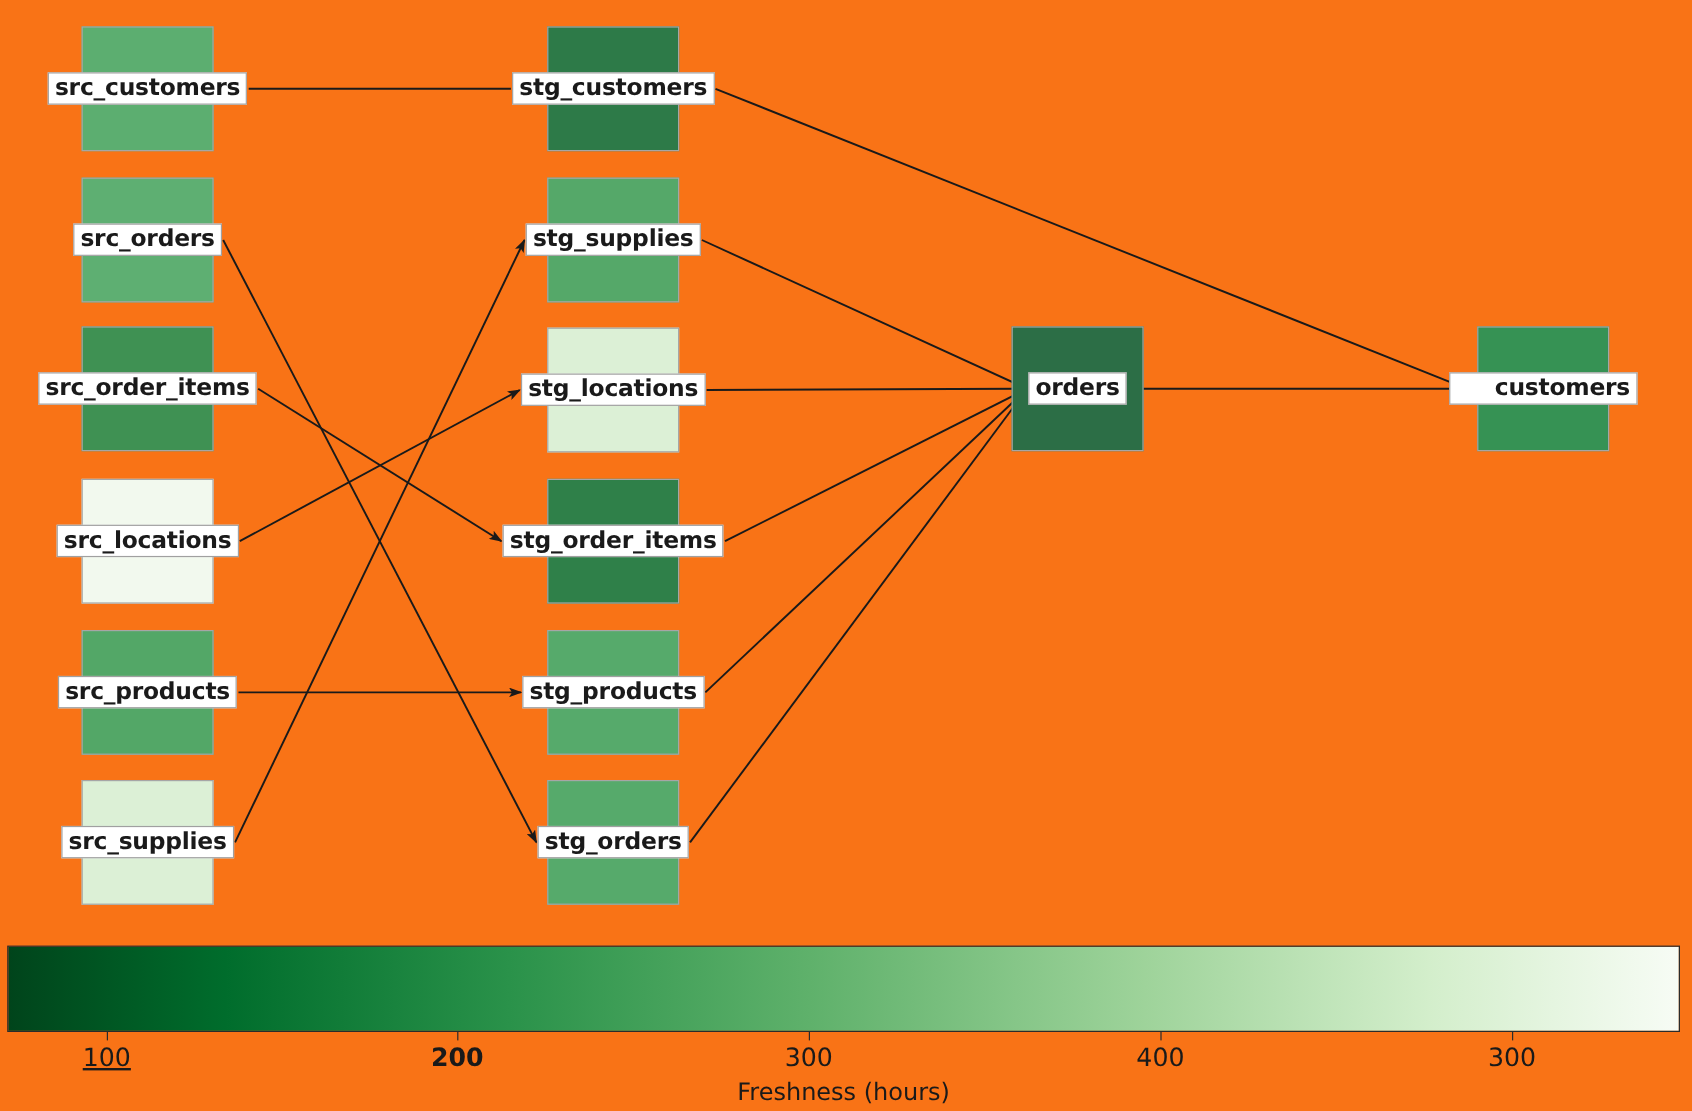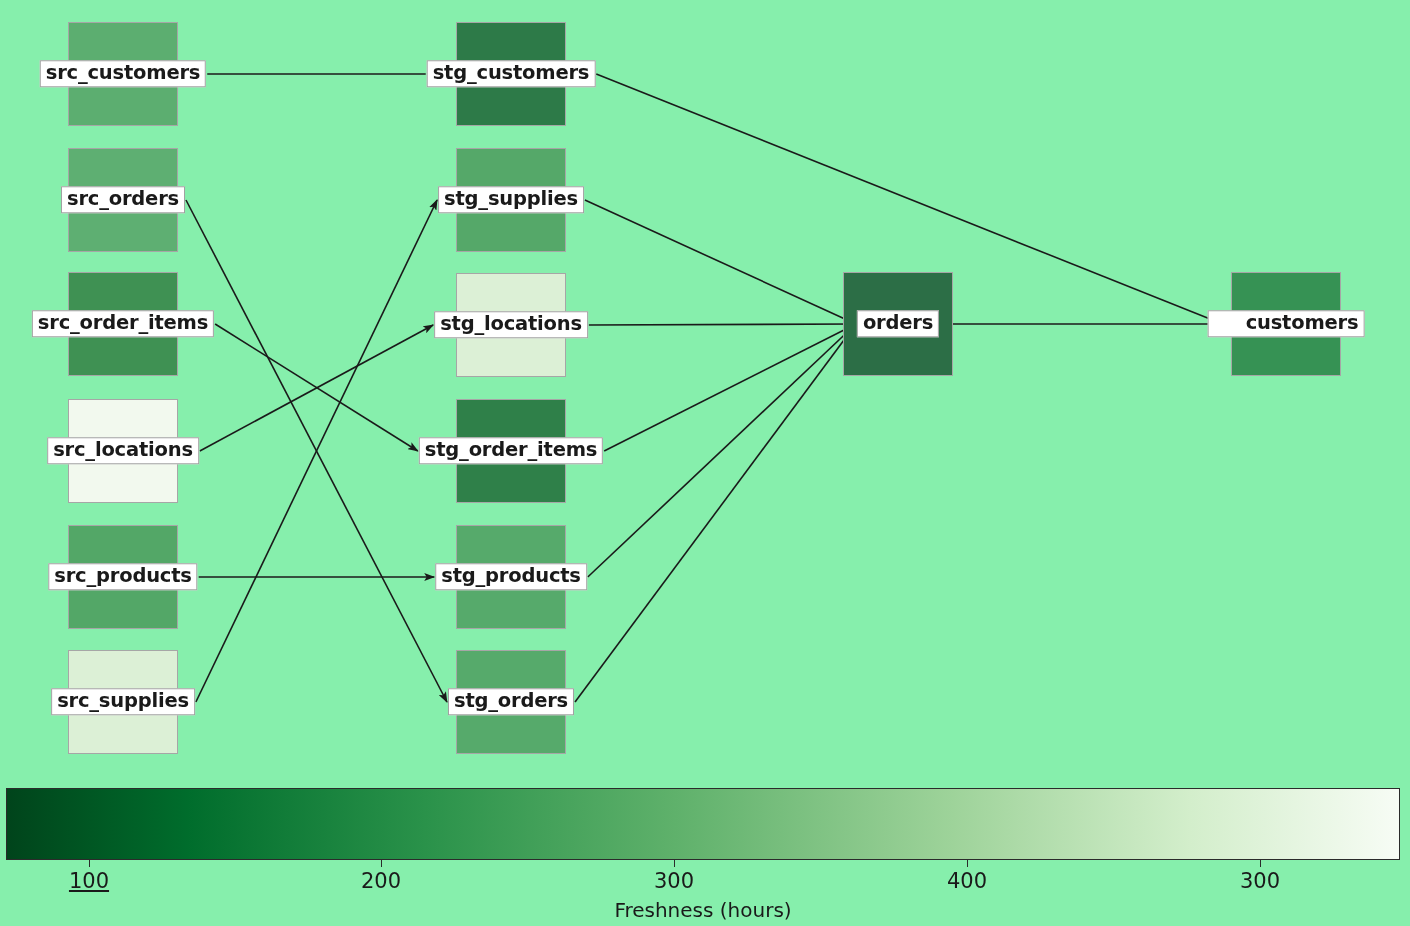--- a/index.html
+++ b/index.html
@@ -1,18 +1,18 @@
 <!DOCTYPE html>
 <html><head>
 <meta charset="utf-8">
 <style>
   html,body{margin:0;padding:0;background:#ffffff;}
   body{width:1410px;height:926px;overflow:hidden;
        font-family:"DejaVu Sans","Liberation Sans",sans-serif;}
-  #stage{position:relative;width:1410px;height:926px;background:#86efac;}
+  #stage{position:relative;width:1410px;height:926px;background:#f97316;}
 
   
   #graph{position:absolute;left:0;top:0;width:1410px;height:780px;}
   #edges{position:absolute;left:0;top:0;width:1410px;height:780px;overflow:visible;}
 
   .node{position:absolute;box-sizing:border-box;border:1px solid #a6a6a6;}
   .node-label{position:absolute;transform:translate(-50%,-50%);
               background:#ffffff;border:1px solid #a0a0a0;
               padding:2px 5px 3px 5px;white-space:nowrap;
               font-size:19.5px;font-weight:bold;color:#1a1a1a;
@@ -90,21 +90,21 @@
         <div class="node-label" style="left: 1286px; top: 324px; padding-left: 37px;">customers</div>
       </div>
   </div>
 
   <div id="cbar-wrap">
     <div id="cbar" style="background: linear-gradient(to right, rgb(0, 68, 27) 0%, rgb(0, 109, 44) 13%, rgb(42, 146, 74) 30%, rgb(95, 177, 107) 48%, rgb(158, 211, 154) 68%, rgb(211, 238, 203) 85%, rgb(247, 252, 245) 100%);"></div>
     <div id="cbar-ticks">
         <div class="tick-mark" style="left: 89px;"></div>
         <div class="tick-text" style="left: 89px; text-decoration: underline;">100</div>
         <div class="tick-mark" style="left: 381px;"></div>
-        <div class="tick-text" style="left: 381px;">200</div>
+        <div class="tick-text" style="left: 381px; font-weight: bold;">200</div>
         <div class="tick-mark" style="left: 674px;"></div>
         <div class="tick-text" style="left: 674px;">300</div>
         <div class="tick-mark" style="left: 967px;"></div>
         <div class="tick-text" style="left: 967px;">400</div>
         <div class="tick-mark" style="left: 1260px;"></div>
         <div class="tick-text" style="left: 1260px;">300</div>
       </div>
     <div id="cbar-axislabel"><span>Freshness (hours)</span></div>
   </div>
 

